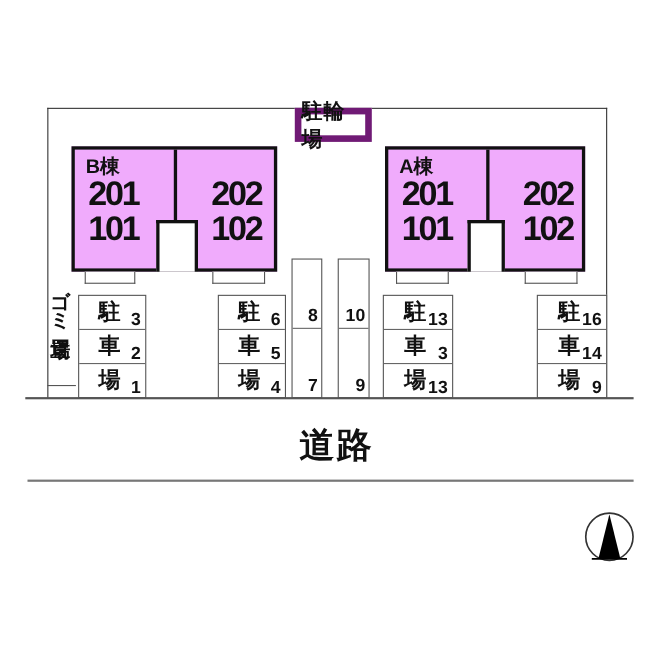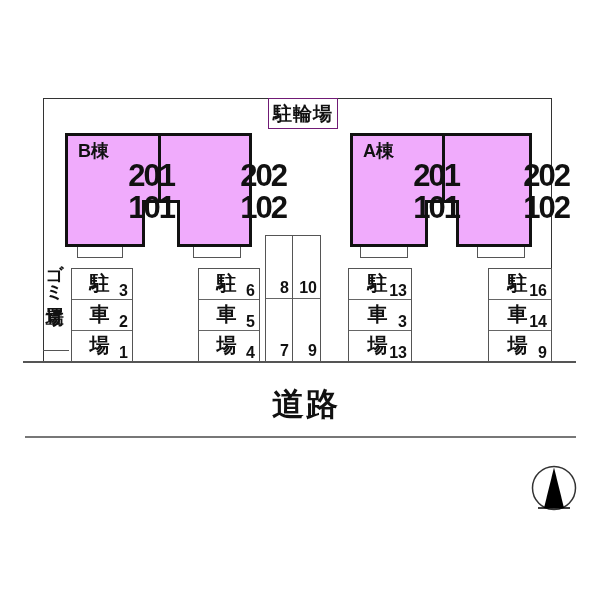--- a/index.html
+++ b/index.html
@@ -5,31 +5,31 @@
   html,body{margin:0;padding:0;background:#fff;}
   #canvas{
     position:relative;width:600px;height:600px;background:#fff;overflow:hidden;
     font-family:"Liberation Sans","DejaVu Sans",sans-serif;color:#111;
   }
   .abs{position:absolute;box-sizing:border-box;}
   
   #site{left:43px;top:98px;width:509px;height:264px;
         border:1px solid #333;border-bottom:none;background:transparent;}
   
-  #bike{left:268px;top:98px;width:70px;height:31px;background:#fff;border:1px solid #701a75;
+  #bike{left:268px;top:98px;width:70px;height:31px;background:#fff;border:6px solid #701a75;
         display:flex;align-items:center;justify-content:center;
         font-size:19px;font-weight:bold;letter-spacing:1px;}
   
   .building{background:#f0abfc;border:3px solid #111;}
   .bdivider{position:absolute;top:0;width:3px;background:#111;}
   .bnotch{position:absolute;background:#fff;border:3px solid #111;border-bottom:none;
           bottom:-3px;box-sizing:border-box;}
   .bname{position:absolute;left:10px;top:3px;font-size:18px;font-weight:bold;}
-  .units{position:absolute;top:24px;width:70px;text-align:right;
-         font-size:31px;font-weight:bold;line-height:1.03;letter-spacing:-2px;padding-left:36px;}
+  .units{position:absolute;top:24px;width:70px;text-align:center;
+         font-size:31px;font-weight:bold;line-height:1.03;letter-spacing:-2px;}
   
   .step{background:#fff;border:1px solid #555;border-top:none;}
   
   #garbage{left:44px;top:251px;height:96px;writing-mode:vertical-rl;text-orientation:upright;
            font-size:18px;font-weight:bold;line-height:1.1;letter-spacing:1px;}
   #garbage-divider{left:43px;top:350px;width:26px;height:0;border-top:1px solid #555;}
   
   .pblock{background:#fff;border:1px solid #555;display:flex;flex-direction:column;}
   .prow{flex:1;position:relative;border-bottom:1px solid #666;}
   .prow:last-child{border-bottom:none;}
@@ -126,21 +126,21 @@
 
   <div class="abs strip" style="left:265px;top:235px;width:28px;height:127px;">
     <div class="scell first">
       <span class="snum">8</span>
     </div>
     <div class="scell">
       <span class="snum">7</span>
     </div>
   </div>
 
-  <div class="abs strip" style="left:292px;top:235px;width:29px;height:127px;">
+  <div class="abs strip" style="left:307px;top:235px;width:29px;height:127px;">
     <div class="scell first">
       <span class="snum">10</span>
     </div>
     <div class="scell">
       <span class="snum">9</span>
     </div>
   </div>
 
   <div class="abs pblock" style="left:348px;top:268px;width:64px;height:94px;">
     <div class="prow">

